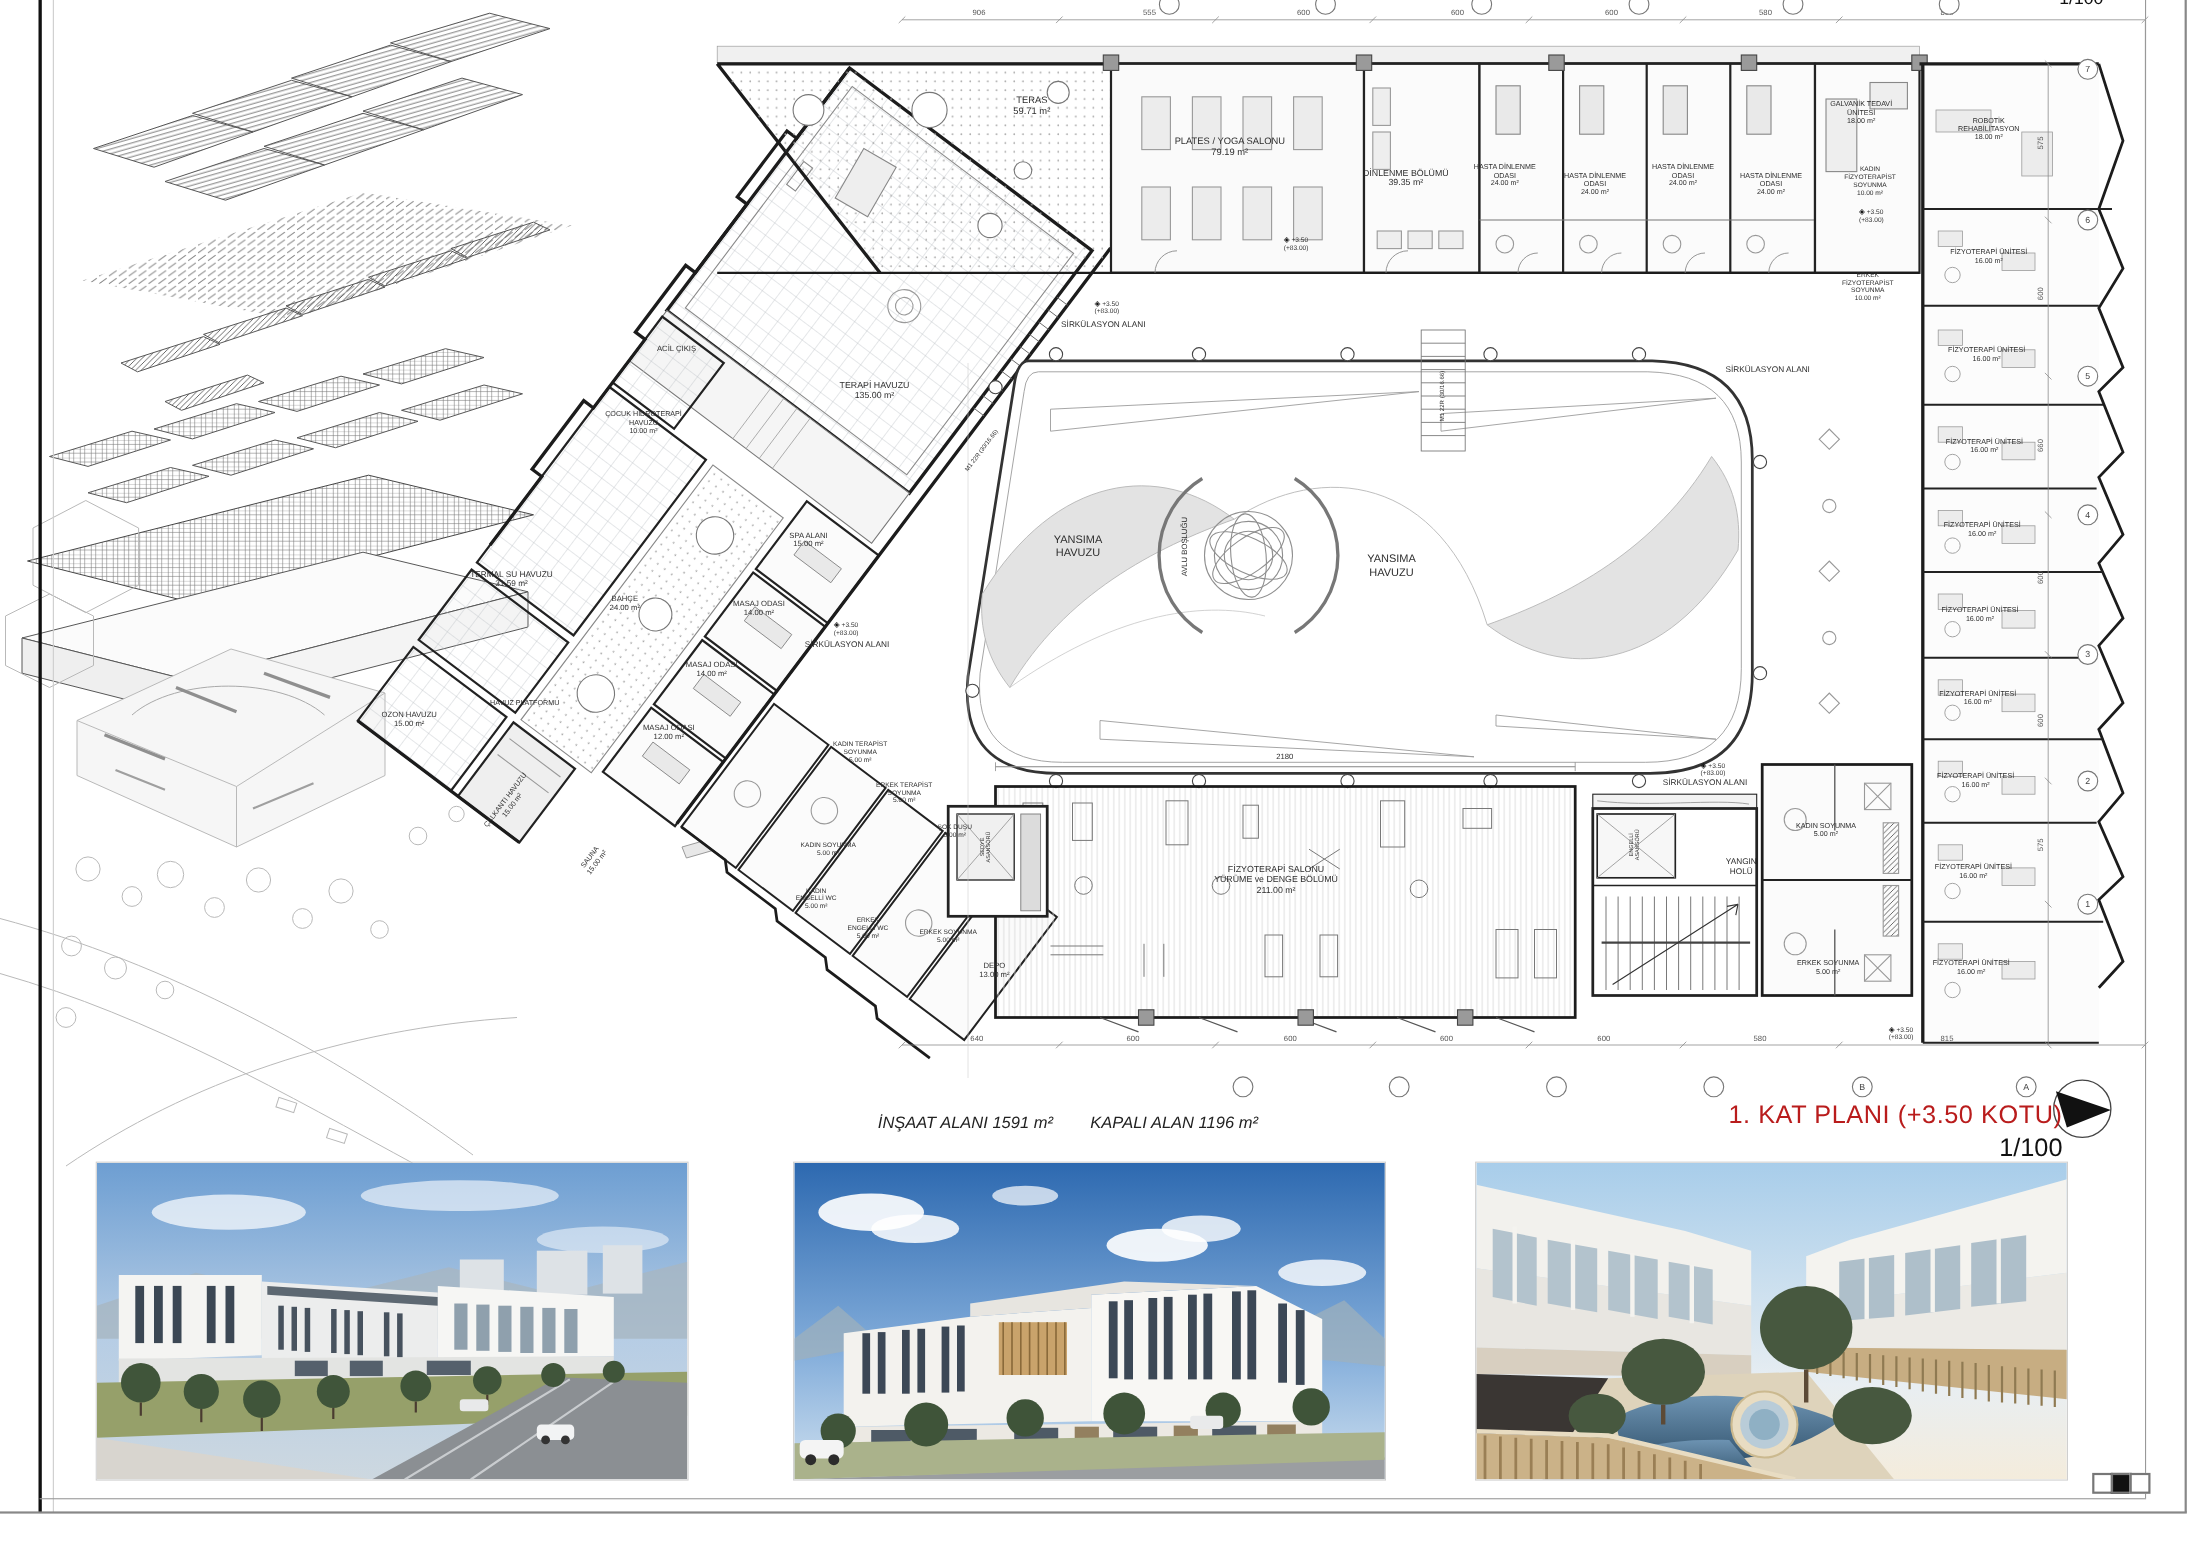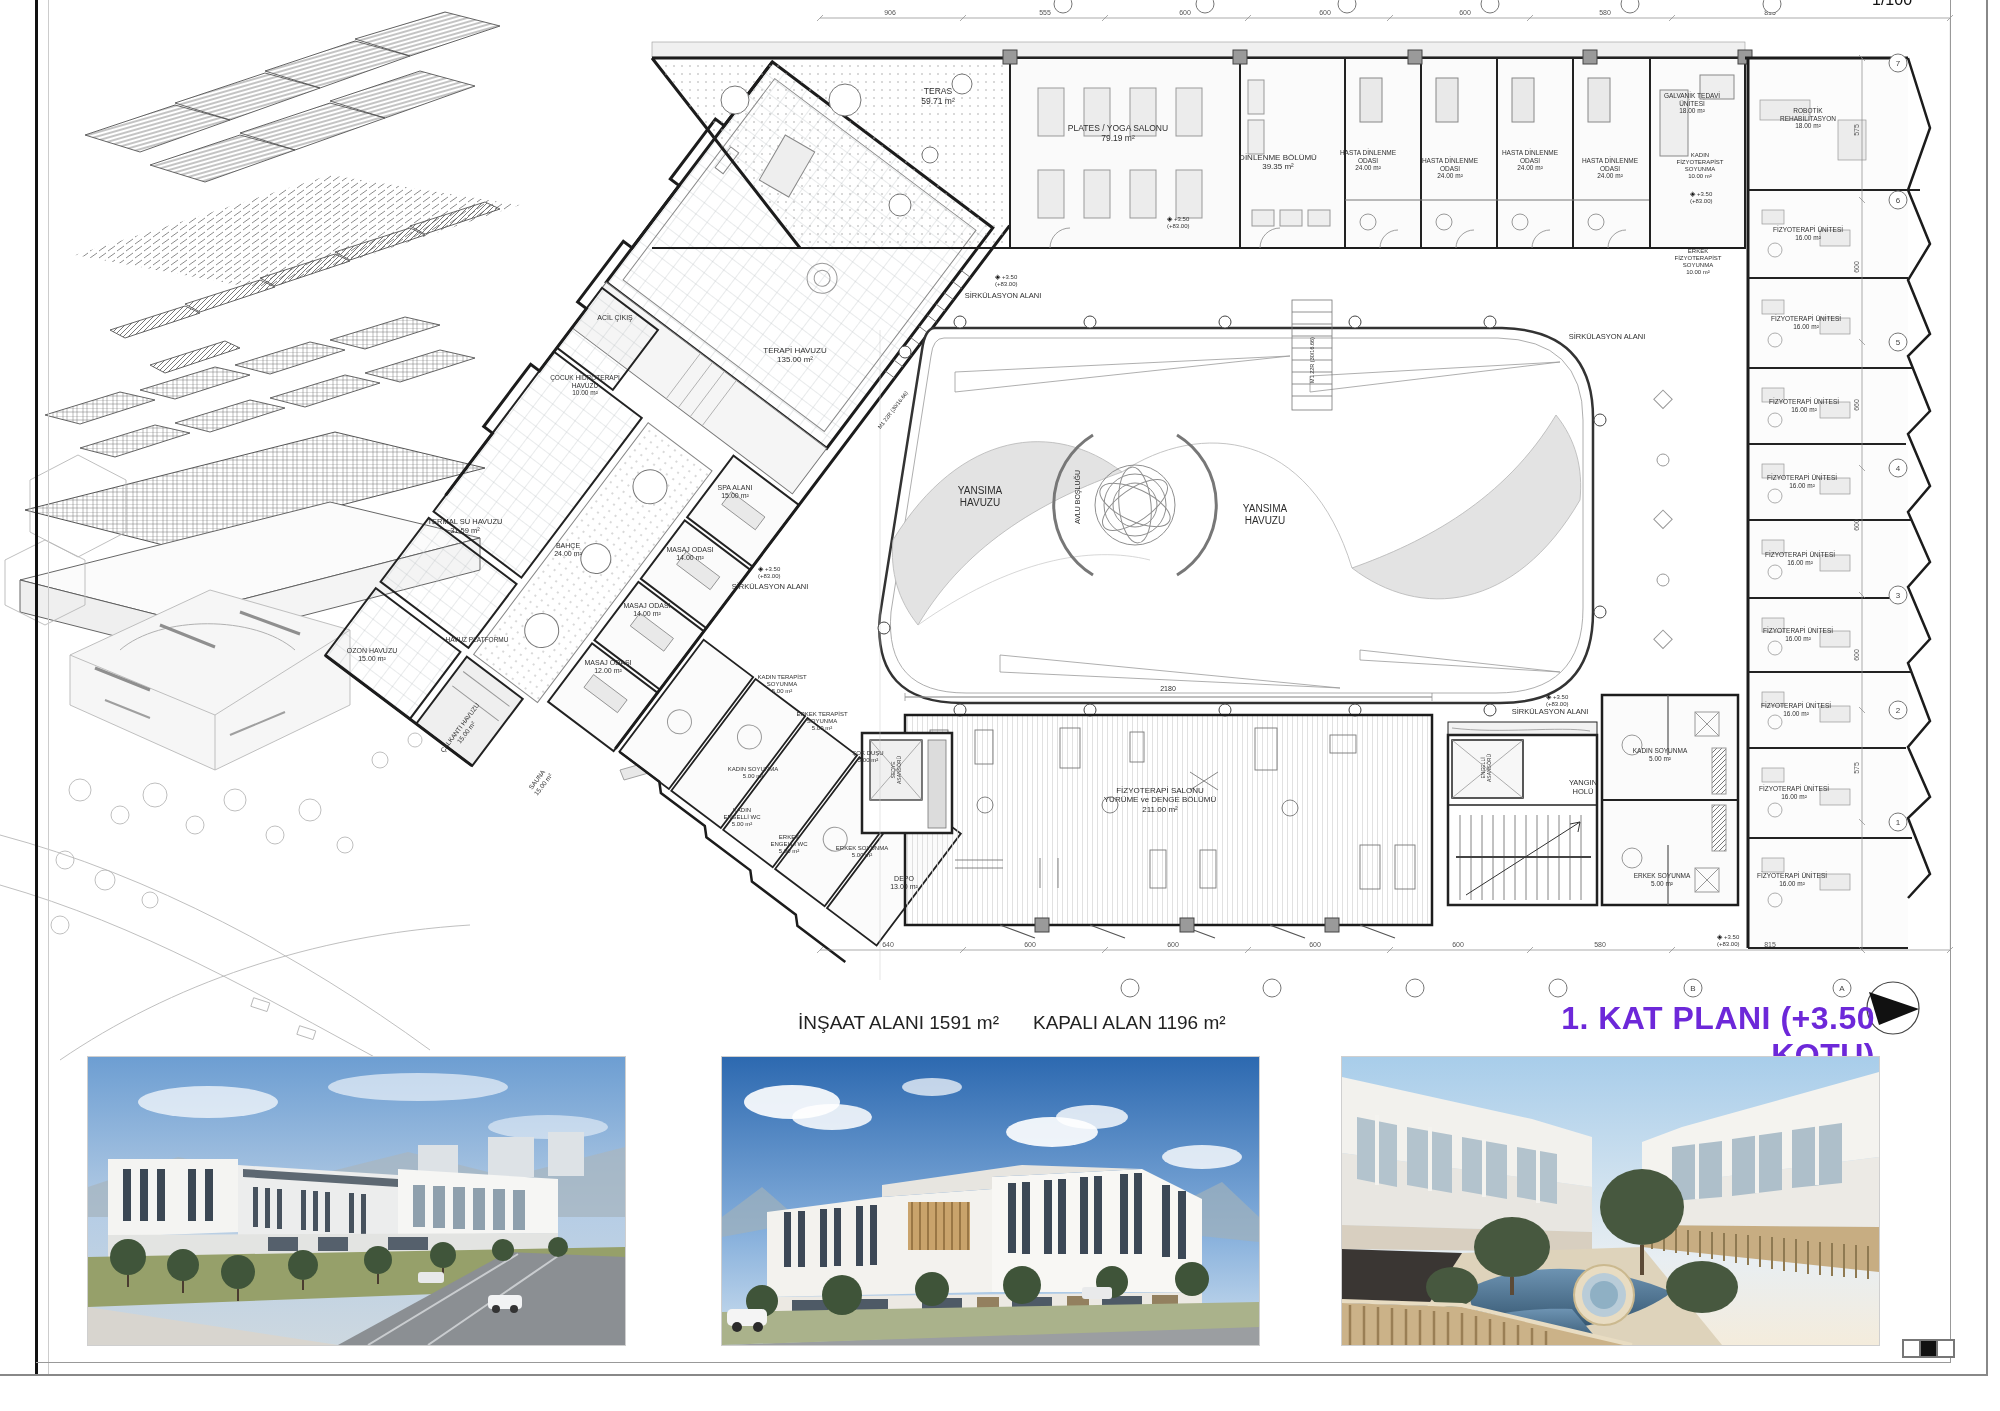--- a/index.html
+++ b/index.html
@@ -11,23 +11,23 @@
        line-height:1.18;color:#2e2e2e;}
   .lvl{position:absolute;transform:translate(0,-50%);white-space:pre-line;text-align:left;
        line-height:1.1;color:#333;font-size:6px;}
   .lvl .dia{color:#111;font-size:7px;}
   .dim{position:absolute;transform:translate(-50%,-100%);font-size:7px;color:#555;}
   .dimr{position:absolute;transform:translate(-50%,-50%) rotate(-90deg);font-size:7px;color:#555;}
   .bub{position:absolute;width:17px;height:17px;border:1px solid #777;border-radius:50%;
        transform:translate(-50%,-50%);font-size:8px;color:#444;display:flex;
        align-items:center;justify-content:center;background:#fff;}
   .title-block{position:absolute;left:1530px;top:1000px;width:345px;text-align:right;}
-  .title-block .ttl{font-size:32px;color:#6d28d9;letter-spacing:.5px;font-weight:bold;}
+  .title-block .ttl{font-size:23px;color:#b91c1c;letter-spacing:.5px;}
   .title-block .scl{font-size:23px;color:#111;margin-top:3px;}
-  .area-note{position:absolute;left:798px;top:1012px;font-size:19px;color:#222;}
+  .area-note{position:absolute;left:798px;top:1012px;font-size:15px;color:#222;font-style:italic;}
   .area-note span{margin-right:34px;}
   .corner-scale{position:absolute;left:1872px;top:-9px;font-size:16px;color:#111;}
   .edge{position:absolute;background:#111;}
   .render{position:absolute;top:1057px;width:537px;height:288px;overflow:hidden;outline:1px solid #cfcfcf;}
   .render svg{display:block;}
   .sq{position:absolute;width:15px;height:15px;border:2px solid #777;background:#fff;}
 </style>
 </head>
 <body>
 

